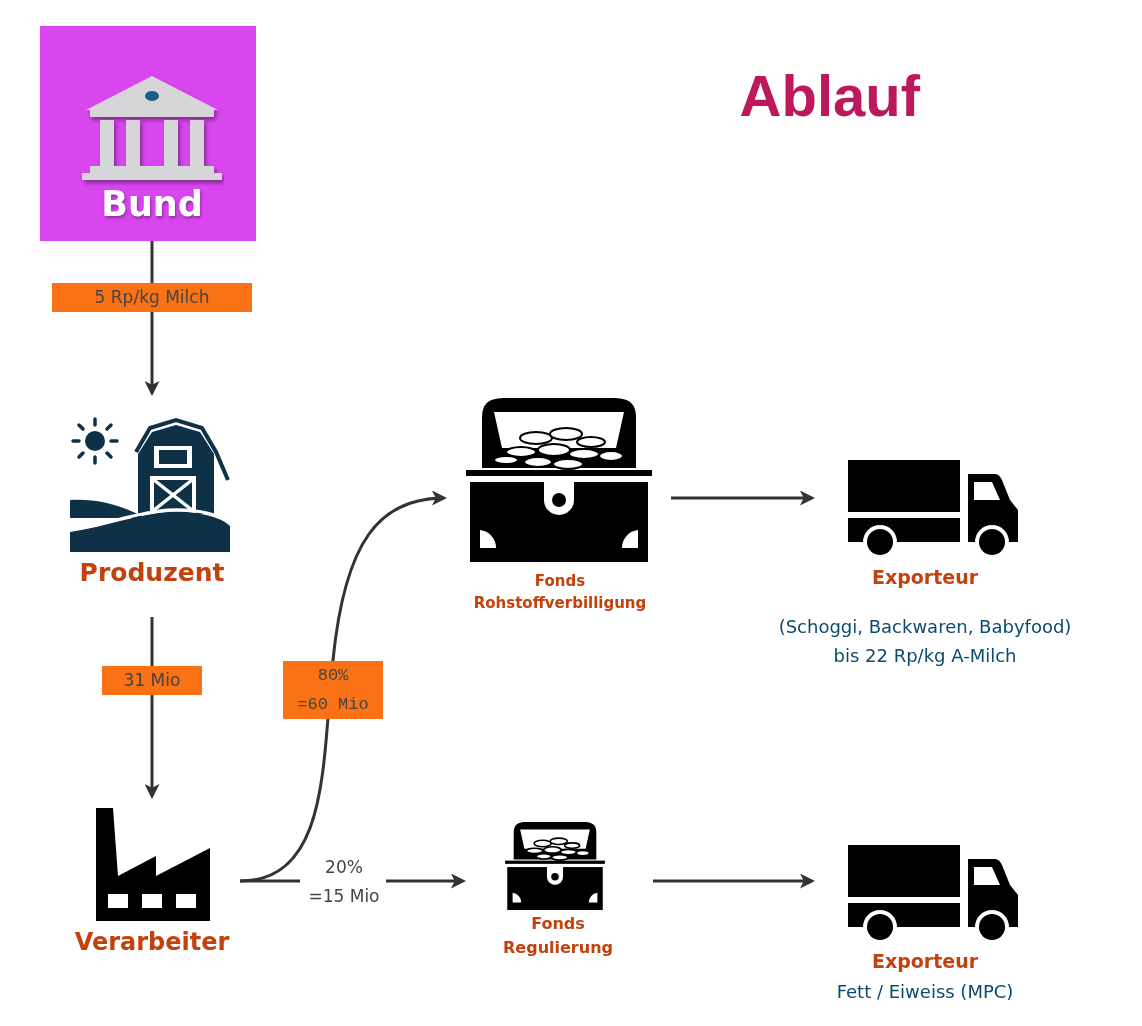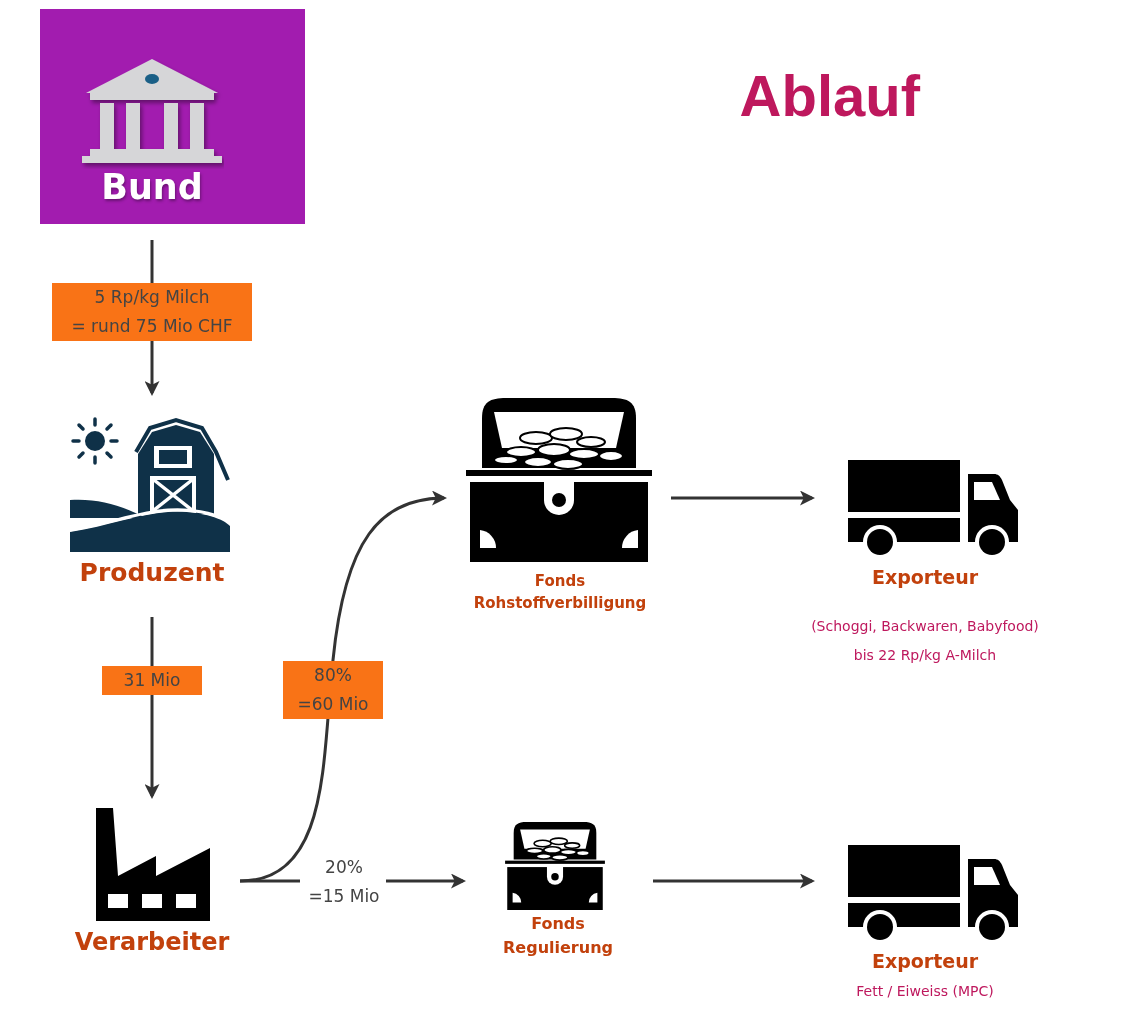--- a/index.html
+++ b/index.html
@@ -1,27 +1,27 @@
 <!DOCTYPE html>
 <html><head>
   <meta charset="utf-8">
   <style>
     html, body { margin: 0; padding: 0; background: #ffffff; }
     body { width: 1142px; height: 1026px; position: relative; overflow: hidden;
            font-family: "DejaVu Sans", sans-serif; }
     .abs { position: absolute; }
-    #bund-box { left: 40px; top: 9px; width: 265px; height: 215px; background: #a21caf; }
+    #bund-box { left: 40px; top: 26px; width: 216px; height: 215px; background: #d946ef; }
     #bund-label { left: 0; width: 224px; top: 158px; text-align: center; color: #ffffff;
                   font: bold 35px "DejaVu Sans", sans-serif; text-shadow: 1px 2px 3px rgba(0,0,0,0.35); }
     #title { left: 700px; top: 62px; width: 220px; text-align: right; color: #be185d;
              font: bold 58px "Liberation Sans", sans-serif; letter-spacing: 0px; }
     .node-label { color: #c2410c; font-family: "DejaVu Sans", sans-serif; font-weight: bold; text-align: center; }
     .flow-label { color: #444444; font-family: "DejaVu Sans", sans-serif; font-size: 17px; text-align: center;
                   line-height: 29px; background: #f97316; }
-    .note { color: #be185d; font-family: "DejaVu Sans", sans-serif; font-size: 14px; text-align: center; line-height: 29px; }
+    .note { color: #0c4a6e; font-family: "DejaVu Sans", sans-serif; font-size: 18px; text-align: center; line-height: 29px; }
     svg.lines { position: absolute; left: 0; top: 0; }
   </style>
 </head>
 <body>
 
 <svg class="lines" width="1142" height="1026">
   <defs>
     <marker id="ah" viewBox="0 0 10 10" refX="8" refY="5" markerWidth="5" markerHeight="5" orient="auto">
       <path d="M0,0 L10,5 L0,10 L2.5,5 Z" fill="#333333"></path>
     </marker>
@@ -59,21 +59,20 @@
     </g>
     <ellipse cx="72" cy="28" rx="7" ry="5" fill="#1a5f86"></ellipse>
   </svg>
   <div id="bund-label" class="abs">Bund</div>
 </div>
 
 <div id="title" class="abs">Ablauf</div>
 
 <div class="abs flow-label" style="left:52px;top:283px;width:200px;">
   <div>5 Rp/kg Milch</div>
-  <div>= rund 75 Mio CHF</div>
 </div>
 
 <svg class="abs" style="left:68px;top:414px" width="166" height="142" viewBox="0 0 166 142">
   <g fill="#0f3148" stroke="none">
     <circle cx="27" cy="27" r="10"></circle>
     <g stroke="#0f3148" stroke-width="3.5" stroke-linecap="round">
       <line x1="27" y1="5" x2="27" y2="11"></line>
         <line x1="27" y1="43" x2="27" y2="49"></line>
       <line x1="5" y1="27" x2="11" y2="27"></line>
         <line x1="43" y1="27" x2="49" y2="27"></line>
@@ -104,21 +103,21 @@
 </div>
 
 <svg class="abs" style="left:94px;top:808px" width="118" height="115" viewBox="0 0 118 115">
   <path d="M2,113 L2,0 L19,0 L24,68 L62,48 L62,68 L116,40 L116,113 Z" fill="#000"></path>
   <rect x="14" y="86" width="20" height="14" fill="#fff"></rect>
   <rect x="48" y="86" width="20" height="14" fill="#fff"></rect>
   <rect x="82" y="86" width="20" height="14" fill="#fff"></rect>
 </svg>
 <div class="abs node-label" style="left:52px;top:928px;width:200px;font-size:24px;">Verarbeiter</div>
 
-<div class="abs flow-label" style="left:283px;top:661px;width:100px;">
+<div class="abs flow-label" style="left:283px;top:661px;width:100px;font-family:Liberation Mono, monospace;">
   <div>80%</div>
   <div>=60 Mio</div>
 </div>
 
 <div class="abs flow-label" style="left:292px;top:853px;width:104px;background:transparent;">
   <div>20%</div>
   <div>=15 Mio</div>
 </div>
 
 <div class="abs" style="left:300px;top:876px;width:86px;height:10px;background:#fff;z-index:-0"></div>

